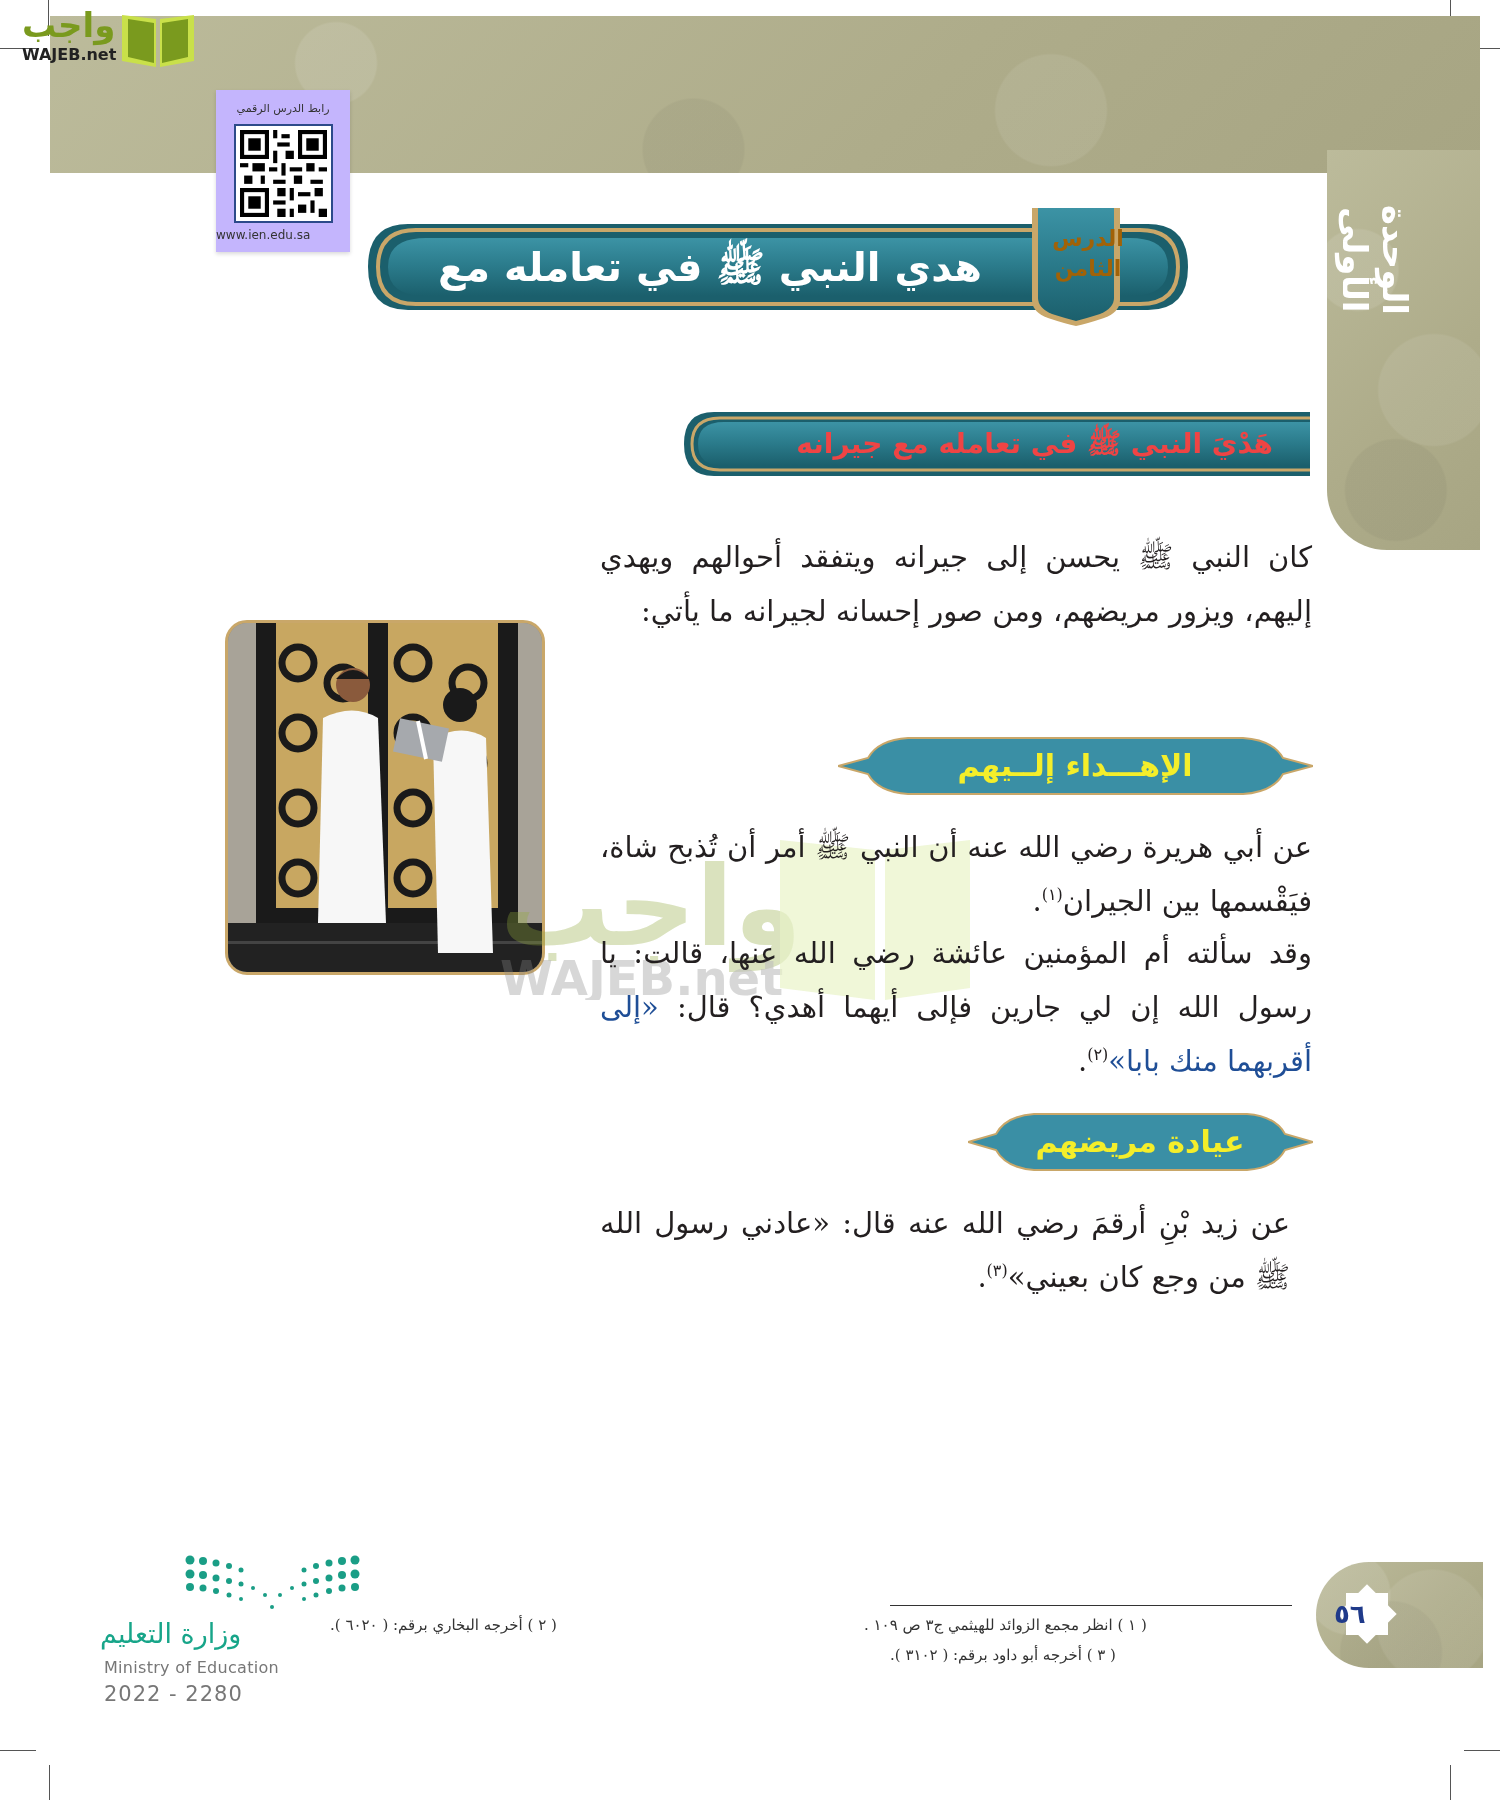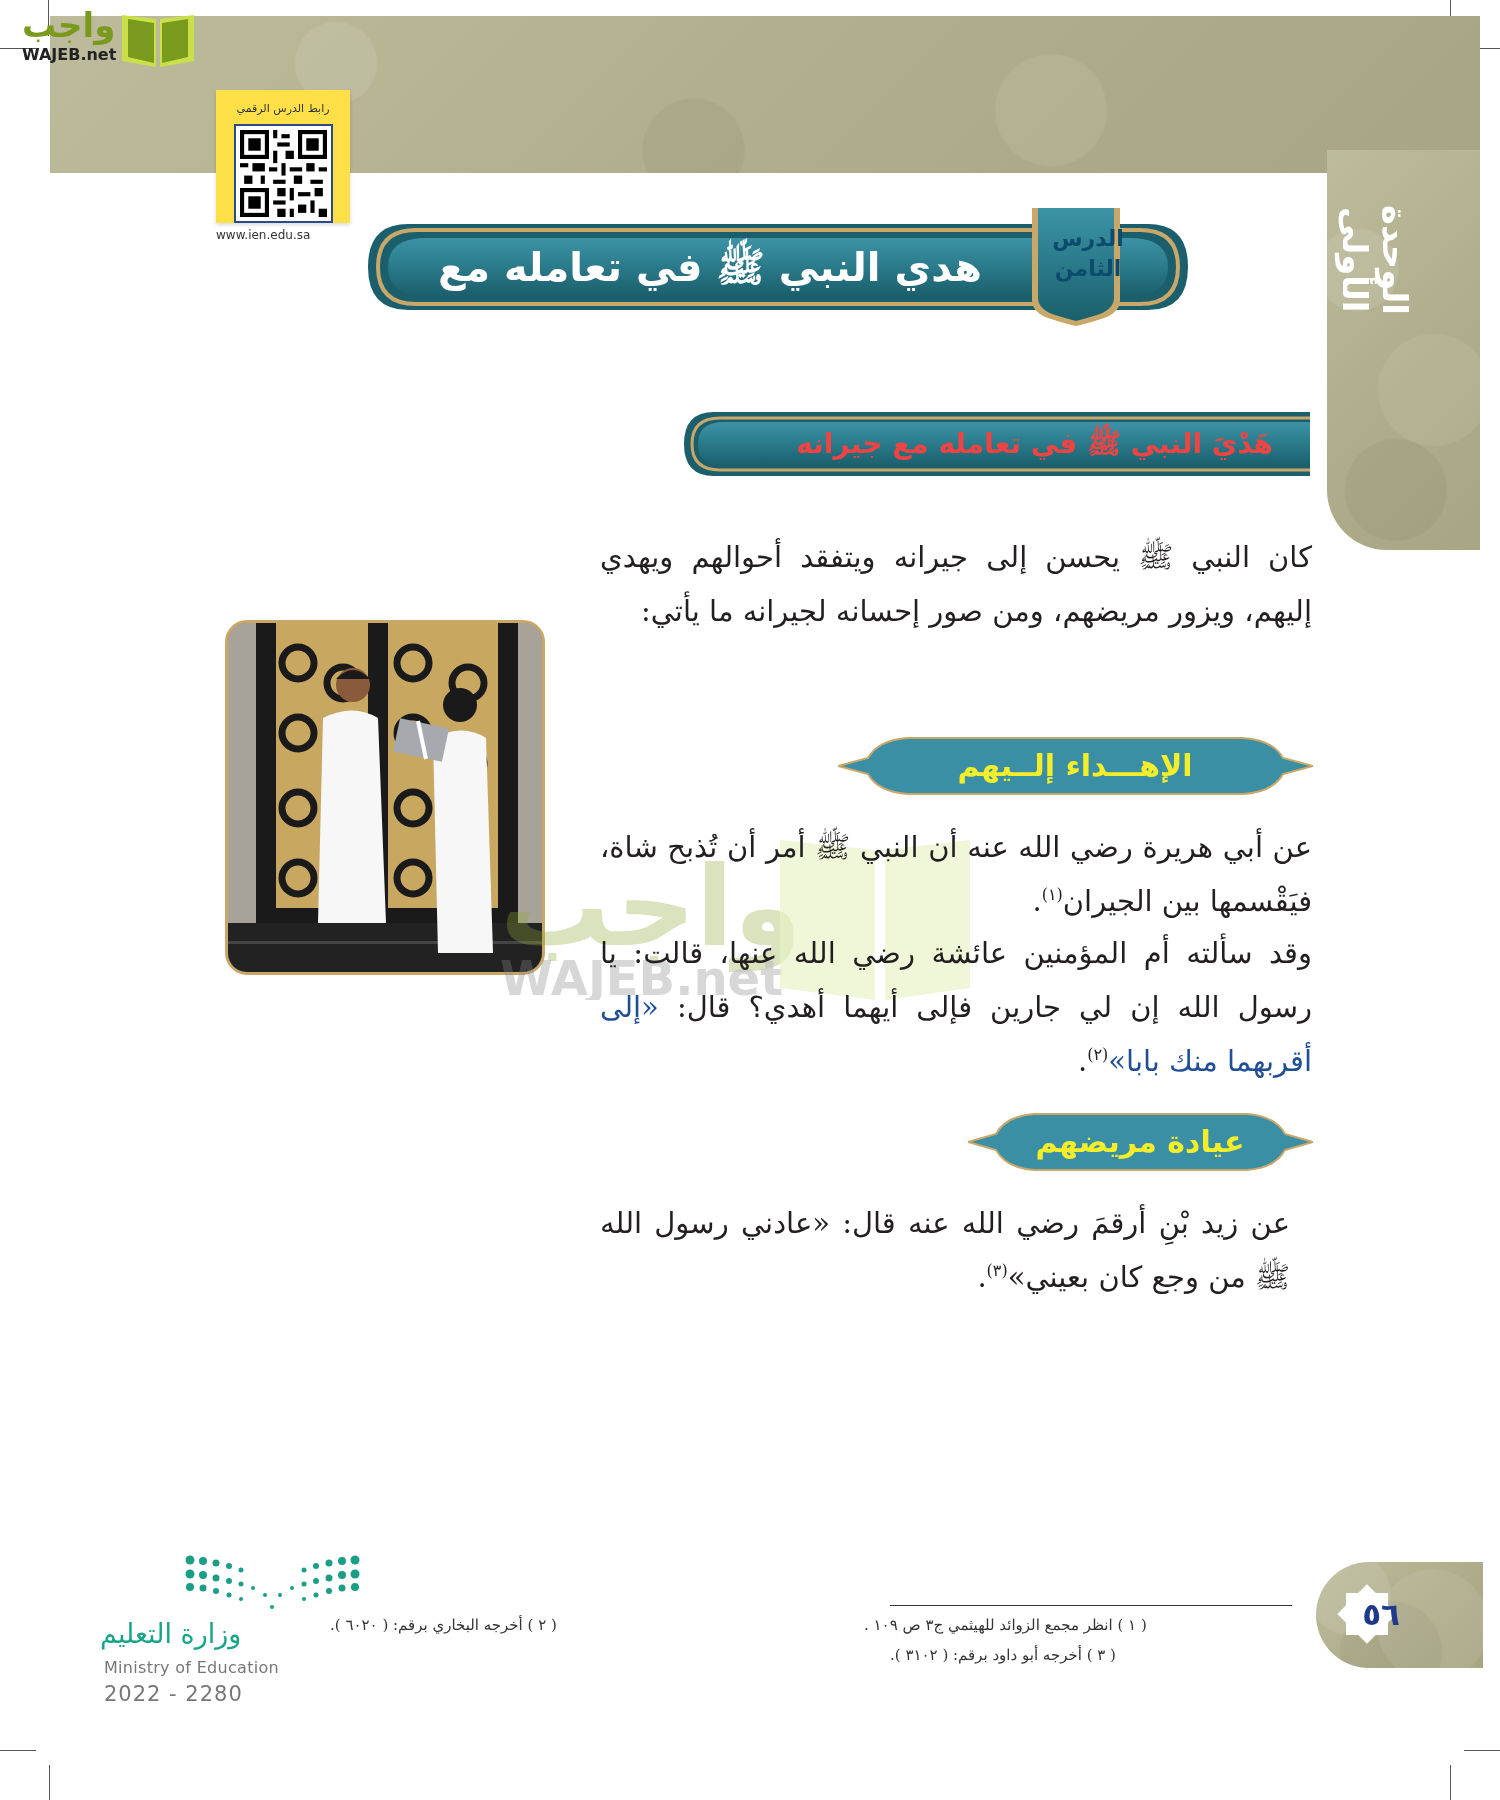--- a/index.html
+++ b/index.html
@@ -29,31 +29,31 @@
   
   .crop { position: absolute; background: #555; }
 
   
   .wajeb-logo { position: absolute; left: 10px; top: 5px; width: 180px; height: 60px; }
   .wajeb-ar { position: absolute; left: 12px; top: 0px; font-family: "DejaVu Sans", sans-serif; font-weight: bold; font-size: 34px; color: #7a9a1e; direction: rtl; }
   .wajeb-en { position: absolute; left: 12px; top: 40px; font-family: "DejaVu Sans", sans-serif; font-weight: bold; font-size: 16px; color: #222; }
   .wajeb-book { position: absolute; left: 108px; top: 4px; width: 80px; height: 60px; }
 
   
-  .qr-card { position: absolute; left: 216px; top: 90px; width: 134px; height: 133px; background: #fde047; box-shadow: 0 2px 4px rgba(0,0,0,0.15); }
+  .qr-card { position: absolute; left: 216px; top: 90px; width: 134px; height: 162px; background: #c4b5fd; box-shadow: 0 2px 4px rgba(0,0,0,0.15); }
   .qr-title { position: absolute; top: 12px; left: 0; width: 134px; text-align: center; font-size: 11px; font-family: "DejaVu Sans", sans-serif; direction: rtl; color: #333; }
   .qr-box { position: absolute; left: 18px; top: 34px; width: 99px; height: 99px; border: 2px solid #2c4a8a; padding: 4px; background: #fff; }
   .qr-url { position: absolute; top: 138px; left: 0; width: 134px; text-align: left; font-size: 12px; font-family: "DejaVu Sans", sans-serif; color: #333; }
 
   
   .title-banner { position: absolute; left: 368px; top: 208px; width: 820px; height: 118px; }
   .title-text { position: absolute; left: 390px; top: 232px; width: 640px; height: 70px; text-align: center; direction: rtl;
     font-family: "DejaVu Sans", sans-serif; font-weight: bold; font-size: 40px; color: #fff; line-height: 70px; }
   .lesson-badge-text { position: absolute; left: 1038px; top: 224px; width: 100px; text-align: center; direction: rtl;
-    font-family: "DejaVu Sans", sans-serif; font-weight: bold; font-size: 22px; color: #0c4a6e; line-height: 30px; }
+    font-family: "DejaVu Sans", sans-serif; font-weight: bold; font-size: 22px; color: #a16207; line-height: 30px; }
 
   
   .sec-banner { position: absolute; left: 684px; top: 406px; width: 626px; height: 76px; }
   .sec-text { position: absolute; left: 720px; top: 412px; width: 565px; height: 64px; direction: rtl; text-align: right;
     font-family: "DejaVu Sans", sans-serif; font-weight: bold; font-size: 28px; color: #ef4444; line-height: 64px; padding-right: 12px; }
 
   
   .para { position: absolute; direction: rtl; text-align: justify; text-align-last: right; font-size: 29px; line-height: 54px; color: #231f20; }
   .quote-blue { color: #1f4e96; }
   sup.fn { font-size: 16px; vertical-align: super; line-height: 0; }
@@ -68,22 +68,22 @@
   
   .wm { position: absolute; left: 500px; top: 830px; width: 520px; height: 170px; pointer-events: none; opacity: 0.55; }
 
   
   .fn-rule { position: absolute; left: 890px; top: 1605px; width: 402px; height: 1px; background: #333; }
   .fn-text { position: absolute; direction: rtl; text-align: left; font-size: 15px; color: #333; }
 
   
   .page-tab { position: absolute; left: 1316px; top: 1562px; width: 167px; height: 106px; border-top-left-radius: 53px; border-bottom-left-radius: 53px; }
   .page-star { position: absolute; left: 1334px; top: 1581px; width: 66px; height: 66px; }
-  .page-num { position: absolute; left: 1334px; top: 1581px; width: 66px; height: 66px; line-height: 66px; text-align: right;
-    font-family: "DejaVu Sans", sans-serif; font-weight: bold; font-size: 31px; color: #1f3a8a; }
+  .page-num { position: absolute; left: 1334px; top: 1581px; width: 66px; height: 66px; line-height: 66px; text-align: left;
+    font-family: "DejaVu Sans", sans-serif; font-weight: bold; font-size: 26px; color: #1f3a8a; }
 
   
   .moe-dots { position: absolute; left: 185px; top: 1555px; width: 175px; height: 60px; }
   .moe-ar { position: absolute; left: 100px; top: 1618px; width: 175px; text-align: left; direction: rtl;
     font-family: "DejaVu Sans", sans-serif; font-size: 27px; color: #17a589; }
   .moe-en { position: absolute; left: 104px; top: 1658px; font-family: "DejaVu Sans", sans-serif; font-size: 16px; color: #777; letter-spacing: 0.3px; }
   .moe-year { position: absolute; left: 104px; top: 1682px; font-family: "DejaVu Sans", sans-serif; font-size: 21px; color: #777; letter-spacing: 1px; }
 </style>
 </head>
 <body>

